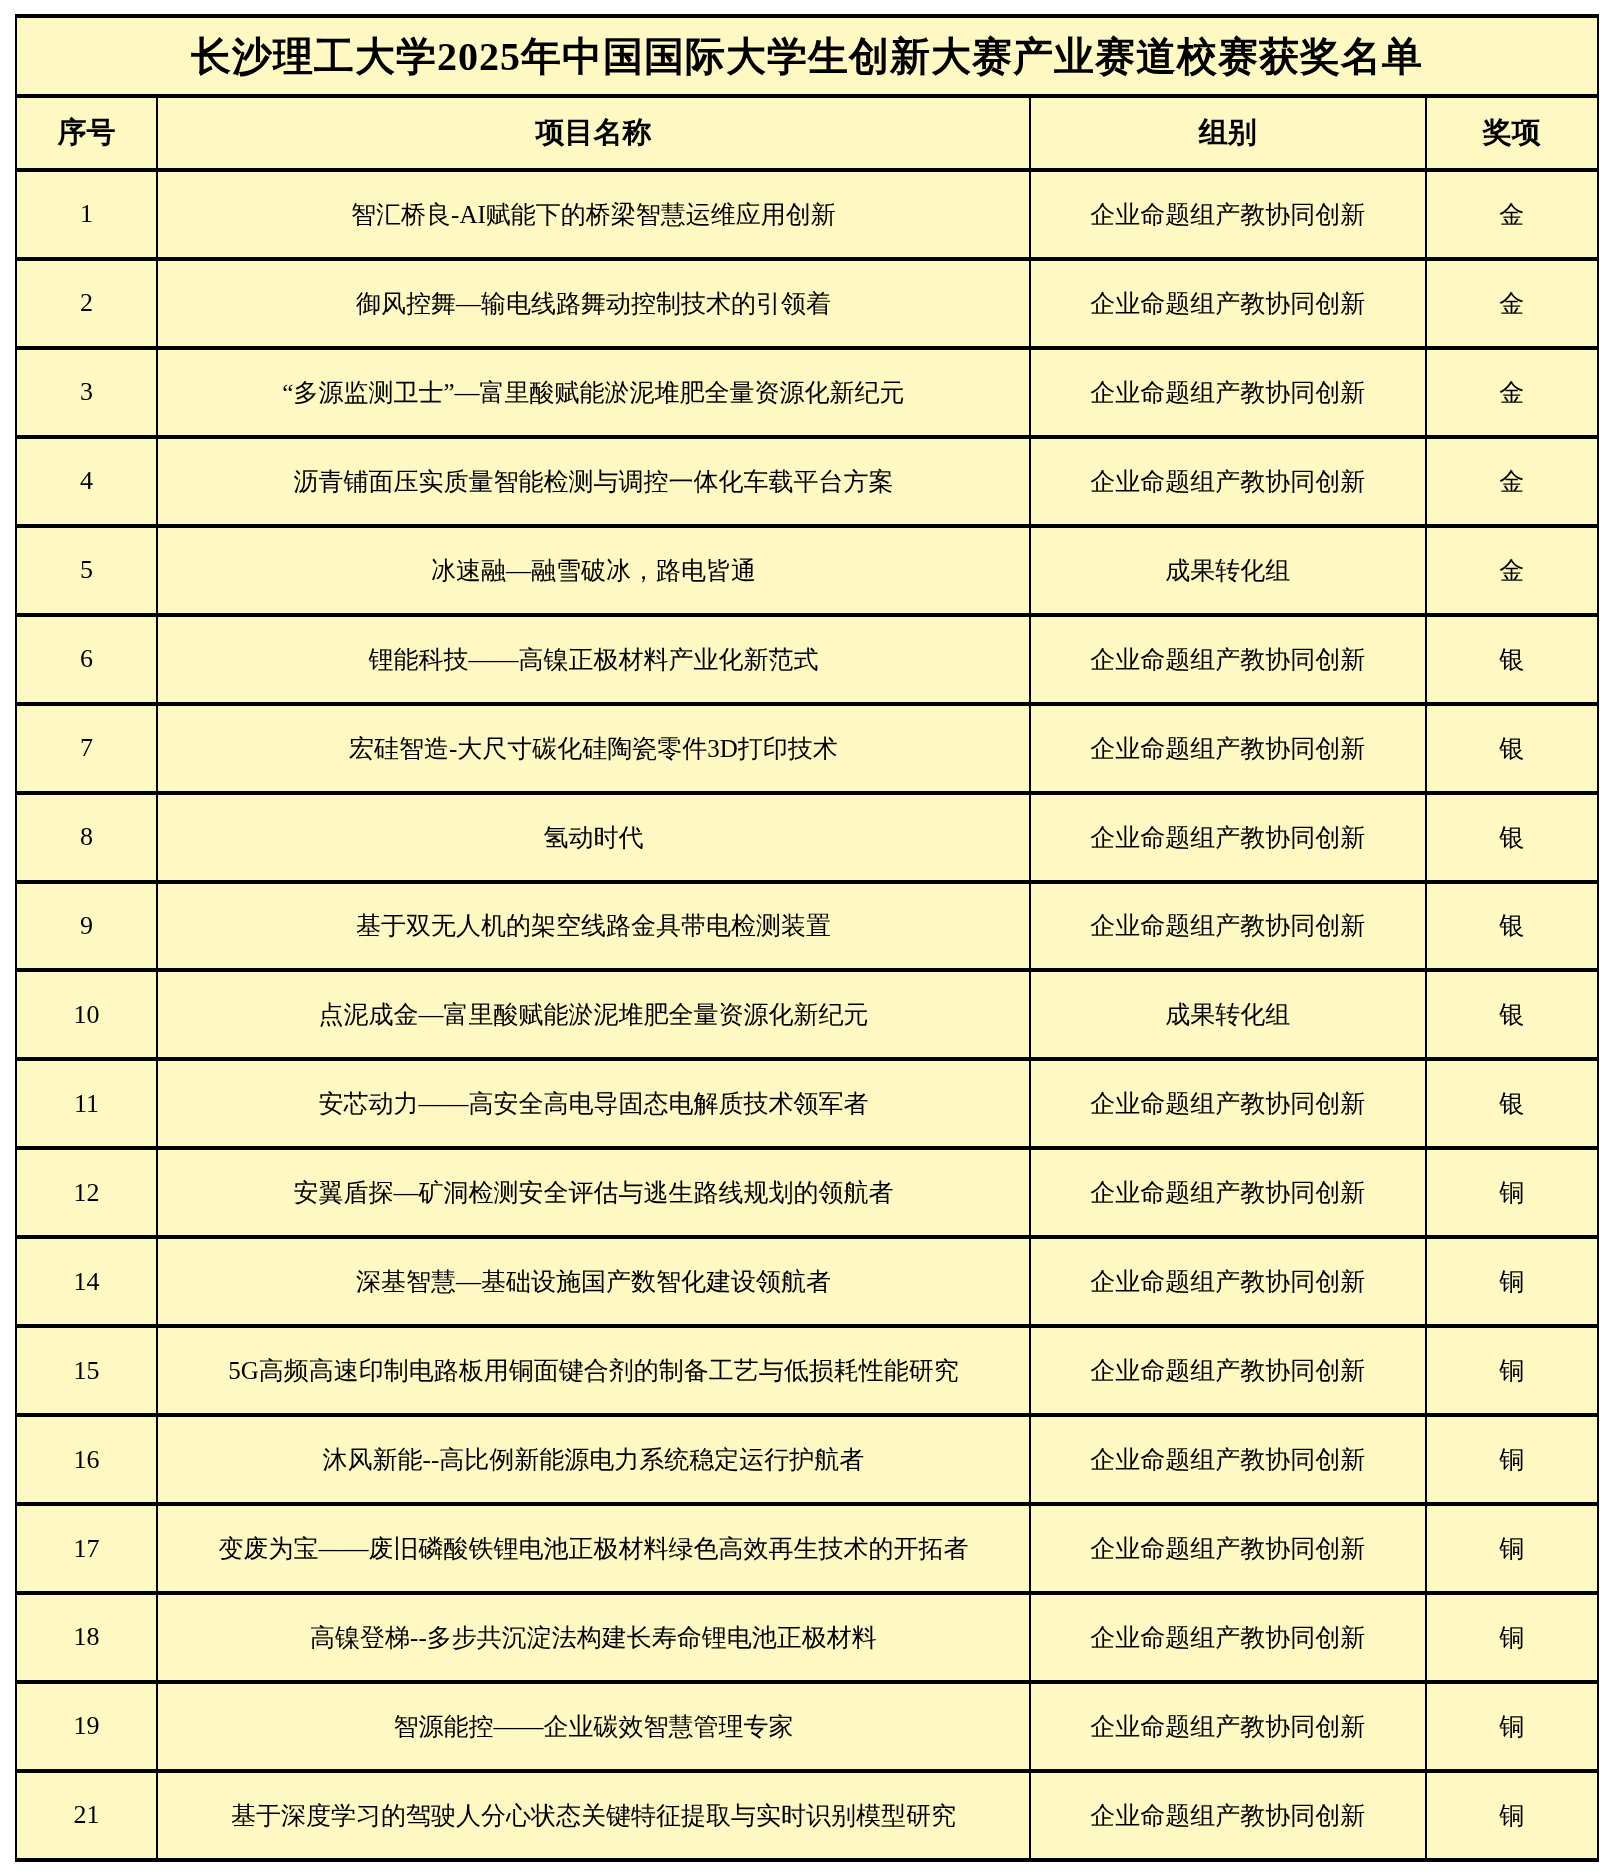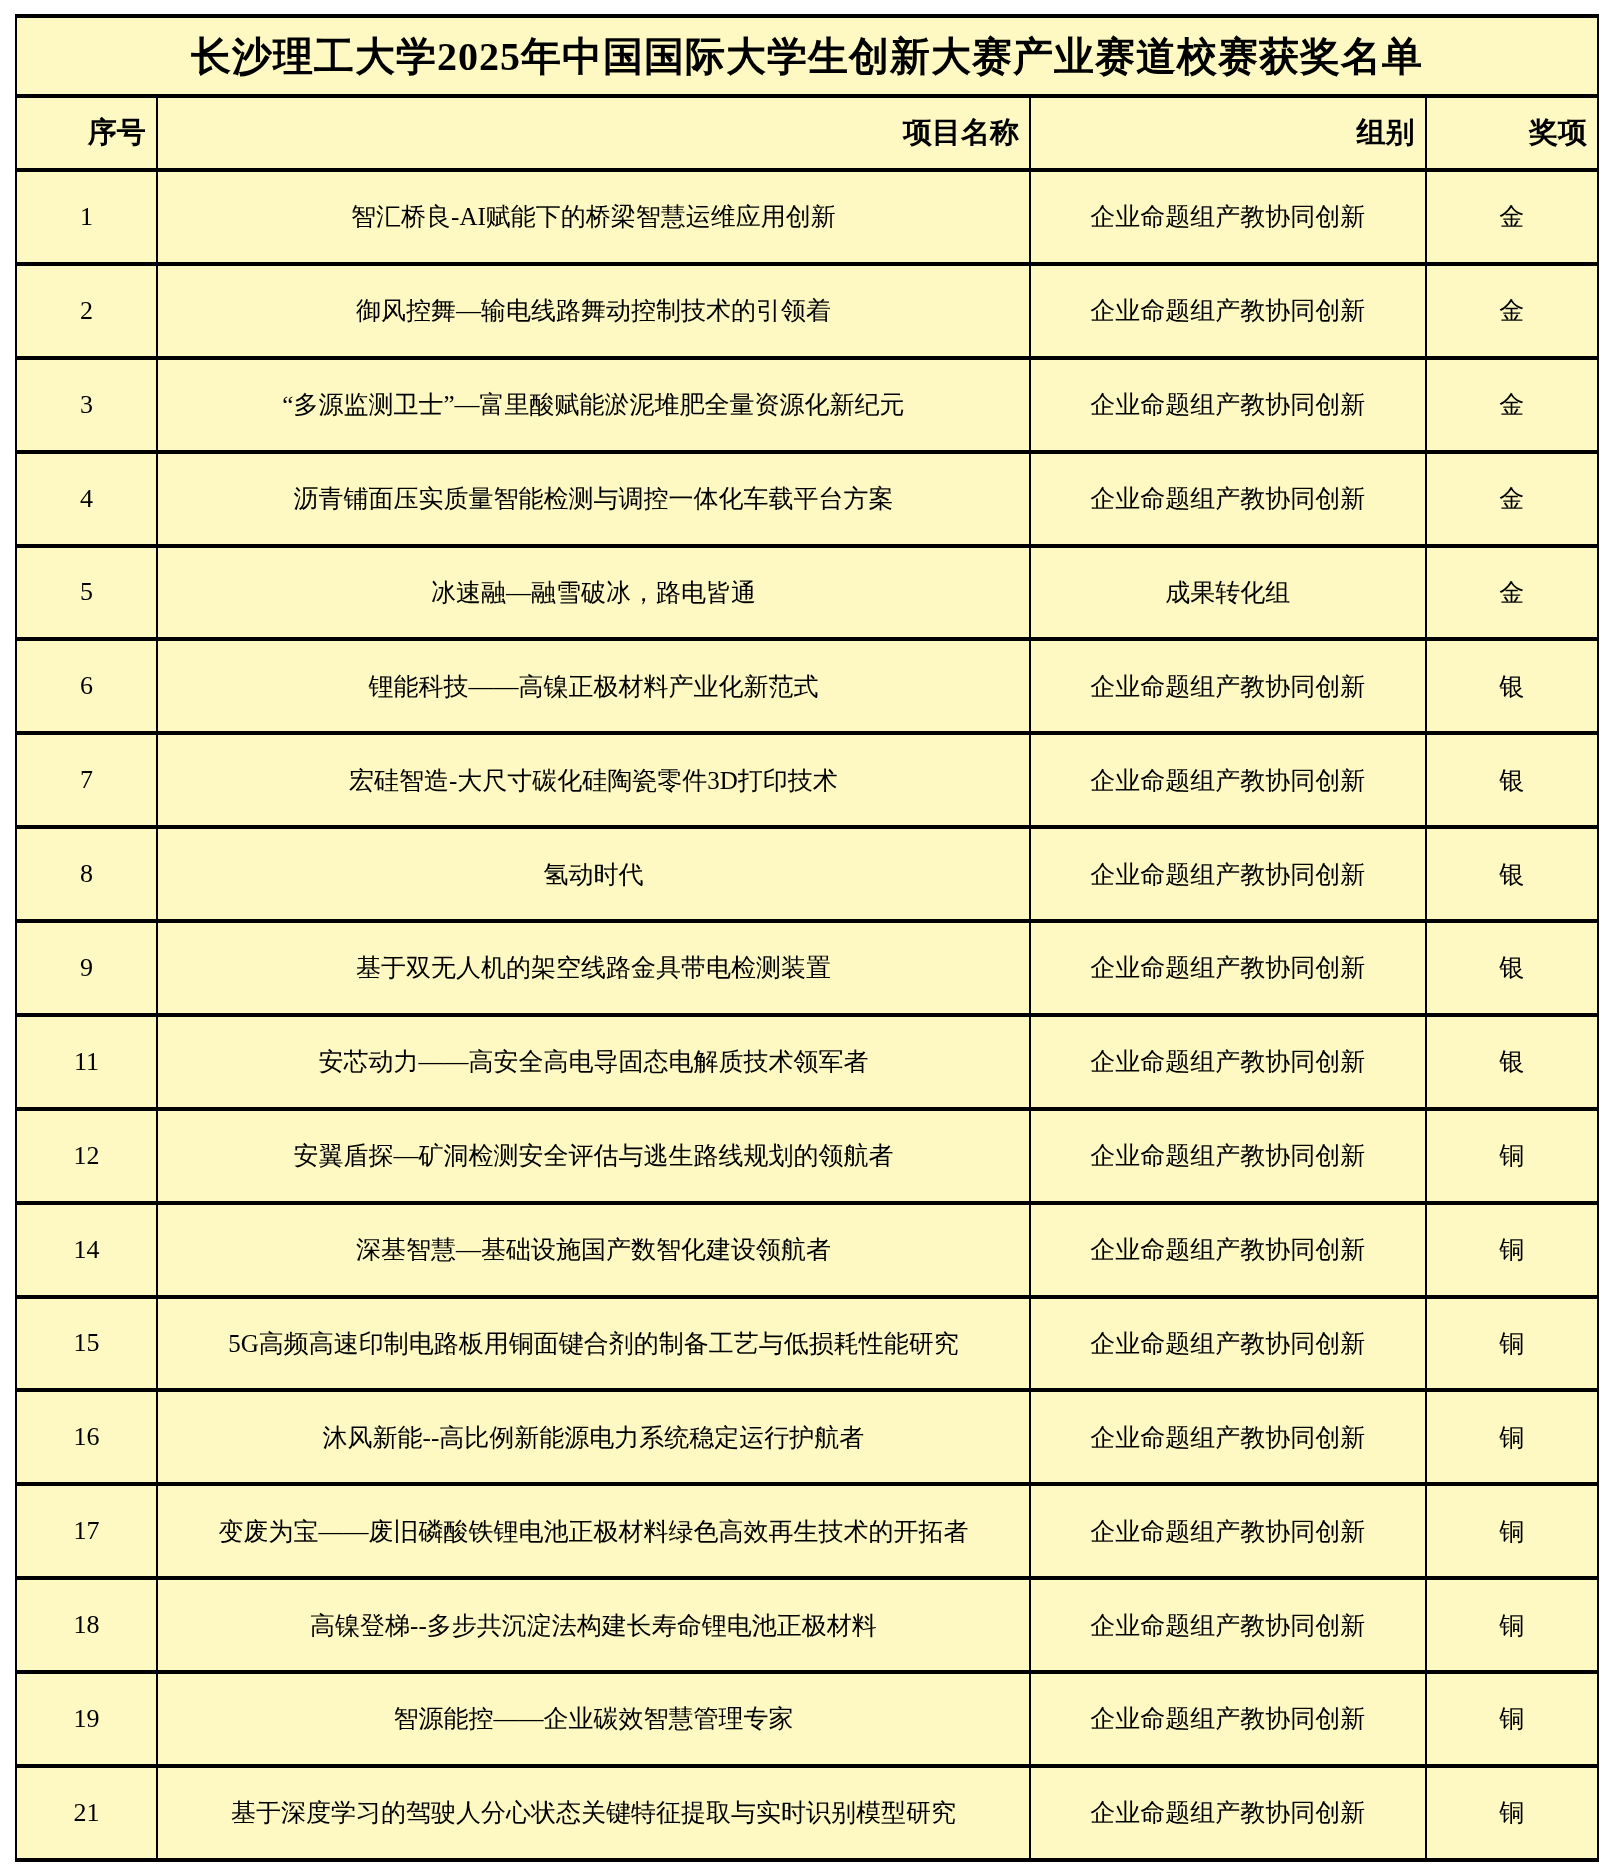--- a/index.html
+++ b/index.html
@@ -38,21 +38,20 @@
     height: 80px;
     font-size: 40px;
     font-weight: bold;
     letter-spacing: 1px;
     border-top-width: 4px;
   }
   tr.header-row th {
     height: 74px;
     font-size: 29px;
     font-weight: bold;
-    text-align: right;
   }
   tr.data-row td {
     height: 80px;
     font-size: 25px;
     font-weight: normal;
   }
   tr.data-row td.no-cell {
     font-size: 26px;
   }
 </style>
@@ -127,20 +126,26 @@
     <td class="group-cell">企业命题组产教协同创新</td>
     <td class="award-cell">银</td>
   </tr>
         <tr class="data-row">
     <td class="no-cell">9</td>
     <td class="project-cell">基于双无人机的架空线路金具带电检测装置</td>
     <td class="group-cell">企业命题组产教协同创新</td>
     <td class="award-cell">银</td>
   </tr>
         <tr class="data-row">
+    <td class="no-cell">10</td>
+    <td class="project-cell">点泥成金—富里酸赋能淤泥堆肥全量资源化新纪元</td>
+    <td class="group-cell">成果转化组</td>
+    <td class="award-cell">银</td>
+  </tr>
+        <tr class="data-row">
     <td class="no-cell">11</td>
     <td class="project-cell">安芯动力——高安全高电导固态电解质技术领军者</td>
     <td class="group-cell">企业命题组产教协同创新</td>
     <td class="award-cell">银</td>
   </tr>
         <tr class="data-row">
     <td class="no-cell">12</td>
     <td class="project-cell">安翼盾探—矿洞检测安全评估与逃生路线规划的领航者</td>
     <td class="group-cell">企业命题组产教协同创新</td>
     <td class="award-cell">铜</td>

